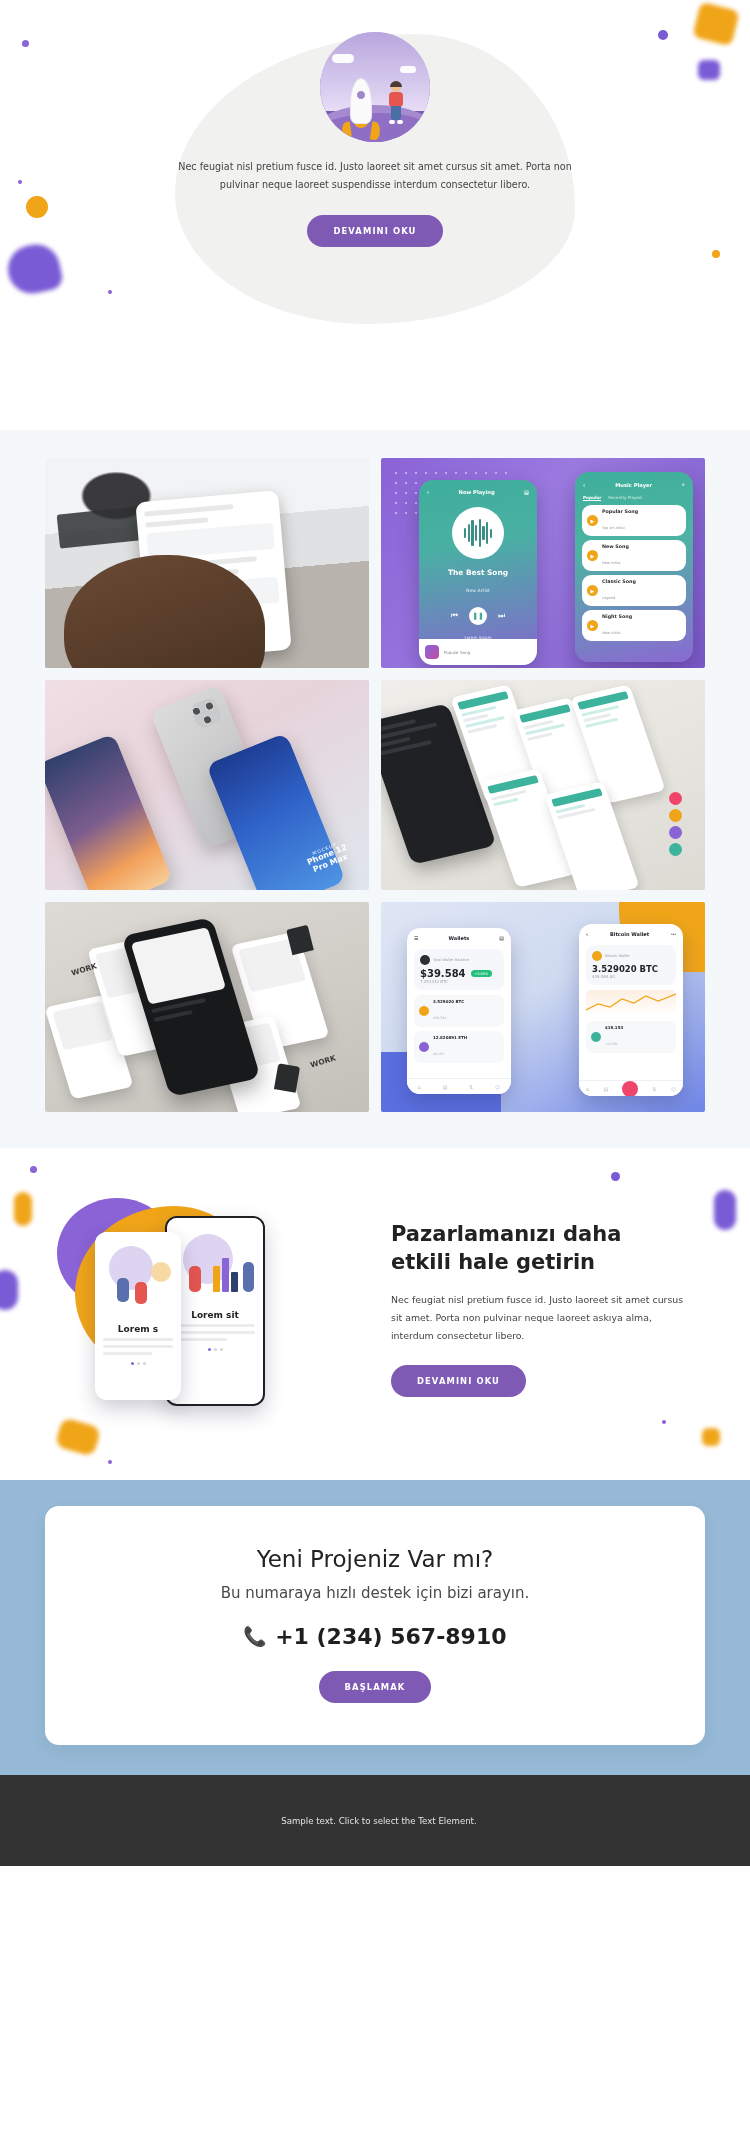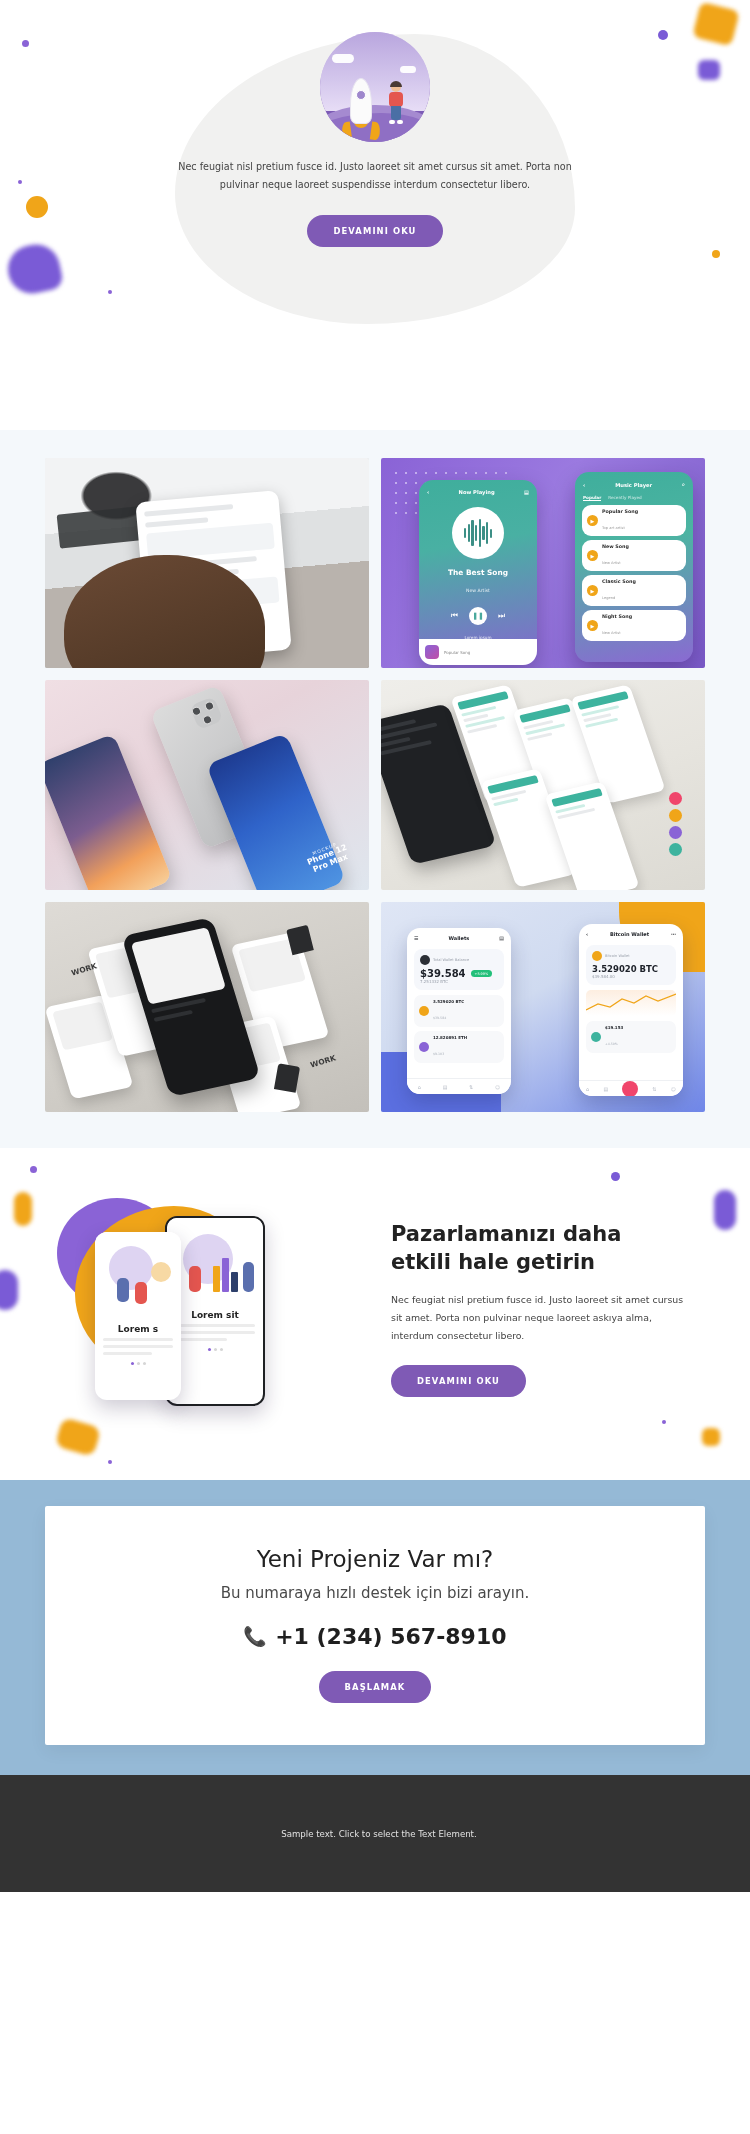--- a/index.html
+++ b/index.html
@@ -337,33 +337,33 @@
   .skip { position:absolute; right:8px; top:8px; font-size:4.6px; color:#555555;
     border:1px solid #dddddd; border-radius:7px; padding:1.5px 5px; }
   .mk-text { width: 300px; }
   .mk-title { font-size: 21px; line-height: 1.32; color:#222222; font-weight:700; }
   .mk-p { font-size: 9.4px; line-height: 1.9; color:#444444; margin-top: 14px; }
   .mk-btn { margin-top: 20px; }
 
   
   .cta-band { background:#95b9d6; padding: 26px 0 30px; }
   .cta-card {
-    width: 660px; margin: 0 auto; background:#ffffff; border-radius: 2px;
+    width: 660px; margin: 0 auto; background:#ffffff; border-radius: 14px;
     padding: 40px 0 42px; text-align:center;
     box-shadow: 0 6px 18px rgba(0,0,0,.06);
   }
   .cta-title { font-size: 23px; font-weight: 400; color:#222222; }
   .cta-sub { font-size: 15px; color:#4a4a4a; margin-top: 12px; }
   .cta-phone { margin-top: 22px; font-size: 22px; font-weight:700; color:#1f1f1f;
     display:flex; align-items:center; justify-content:center; gap:8px; }
   .cta-phone .ic { color:#f0a519; font-size: 19px; }
   .cta-btn { margin-top: 22px; }
 
   
-  .footer { background:#333333; height: 117px; display:flex; align-items:center; justify-content:center;padding-left:8px; }
+  .footer { background:#333333; height: 91px; display:flex; align-items:center; justify-content:center;padding-left:8px; }
   .footer-text { color:#e2e2e2; font-size: 8.6px; }
 </style>
 </head>
 <body>
 
 <div class="page">
 
 
   <section class="hero">
     <div class="blob-bg"></div>

